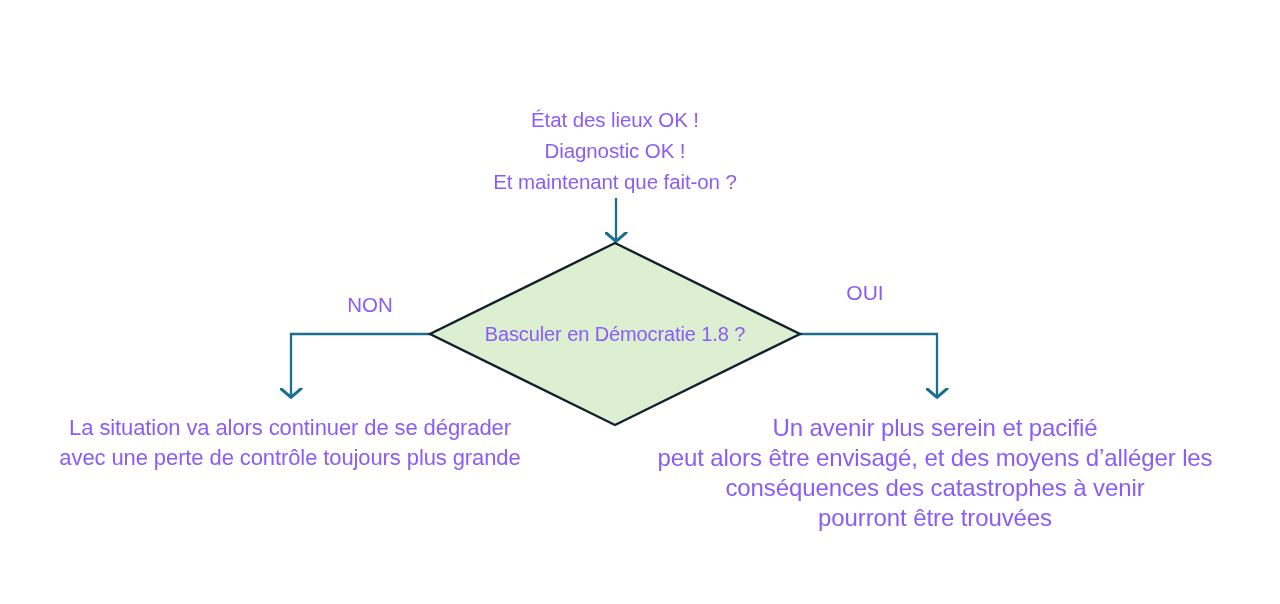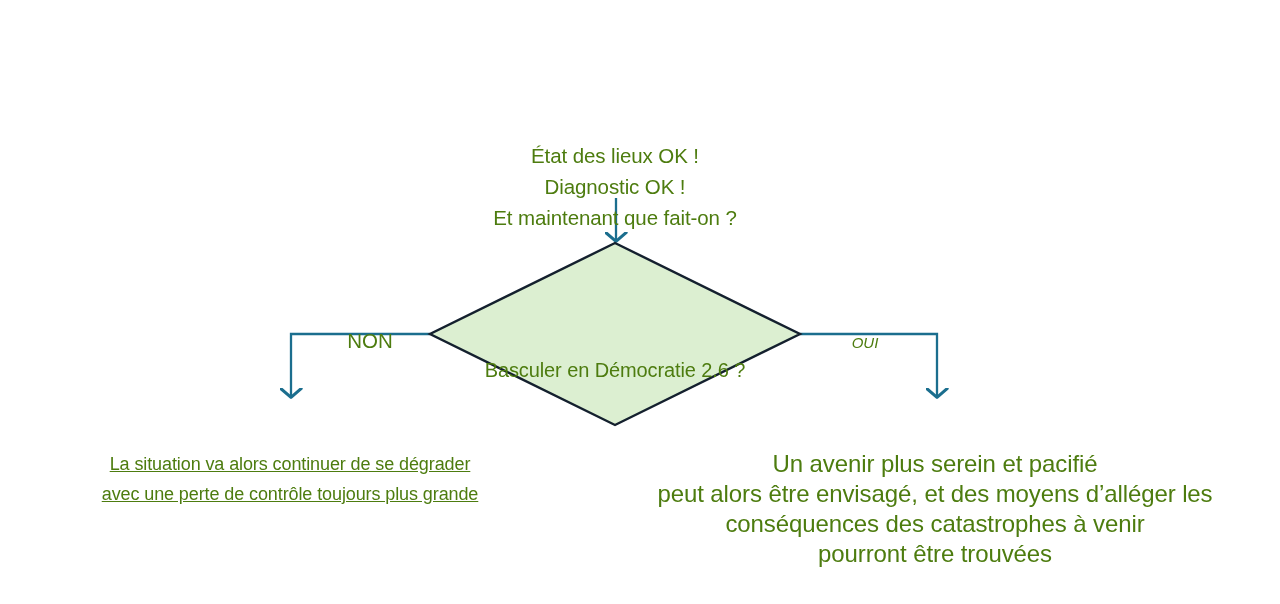--- a/index.html
+++ b/index.html
@@ -19,23 +19,22 @@
     position: absolute;
     left: 0;
     top: 0;
     width: 1280px;
     height: 604px;
   }
   .txt {
     position: absolute;
     white-space: pre;
     text-align: center;
-    color: #4d7c0f;
+    color: #8b5cf6;
     font-family: "Liberation Sans", sans-serif;
-    margin-top: 36px;
   }
   #intro-text {
     left: 420px;
     top: 104px;
     width: 390px;
     font-size: 20.5px;
     line-height: 31px;
     letter-spacing: -0.1px;
   }
   #decision-label {
@@ -48,34 +47,32 @@
   }
   #label-non {
     left: 310px;
     top: 293px;
     width: 120px;
     font-size: 20.5px;
     line-height: 24px;
   }
   #label-oui {
     left: 805px;
-    top: 295px;
+    top: 281px;
     width: 120px;
-    font-size: 15px;
+    font-size: 21px;
     line-height: 24px;
-    font-style: italic;
   }
   #outcome-no {
     left: 20px;
     top: 413px;
     width: 540px;
-    font-size: 18px;
+    font-size: 22px;
     line-height: 30px;
     letter-spacing: -0.1px;
-    text-decoration: underline;
   }
   #outcome-yes {
     left: 640px;
     top: 413px;
     width: 590px;
     font-size: 24px;
     line-height: 30px;
     letter-spacing: -0.1px;
   }
   svg { display: block; }
@@ -105,21 +102,21 @@
       <path d="M800,334 L937,334 L937,396" fill="none" stroke="#1b6e8e" stroke-width="2.3" stroke-linejoin="miter" marker-end="url(#arrowhead)"></path>
     </g>
 
     <polygon points="615,243 800,334 615,425 430,334" fill="#dcefd1" stroke="#14202e" stroke-width="2.4" stroke-linejoin="miter"></polygon>
   </svg>
 
   <div class="txt" id="intro-text">État des lieux OK !
 Diagnostic OK !
 Et maintenant que fait-on ?</div>
 
-  <div class="txt" id="decision-label">Basculer en Démocratie 2.6 ?</div>
+  <div class="txt" id="decision-label">Basculer en Démocratie 1.8 ?</div>
 
   <div class="txt" id="label-non">NON</div>
 
   <div class="txt" id="label-oui">OUI</div>
 
   <div class="txt" id="outcome-no">La situation va alors continuer de se dégrader
 avec une perte de contrôle toujours plus grande</div>
 
   <div class="txt" id="outcome-yes">Un avenir plus serein et pacifié
 peut alors être envisagé, et des moyens d’alléger les

